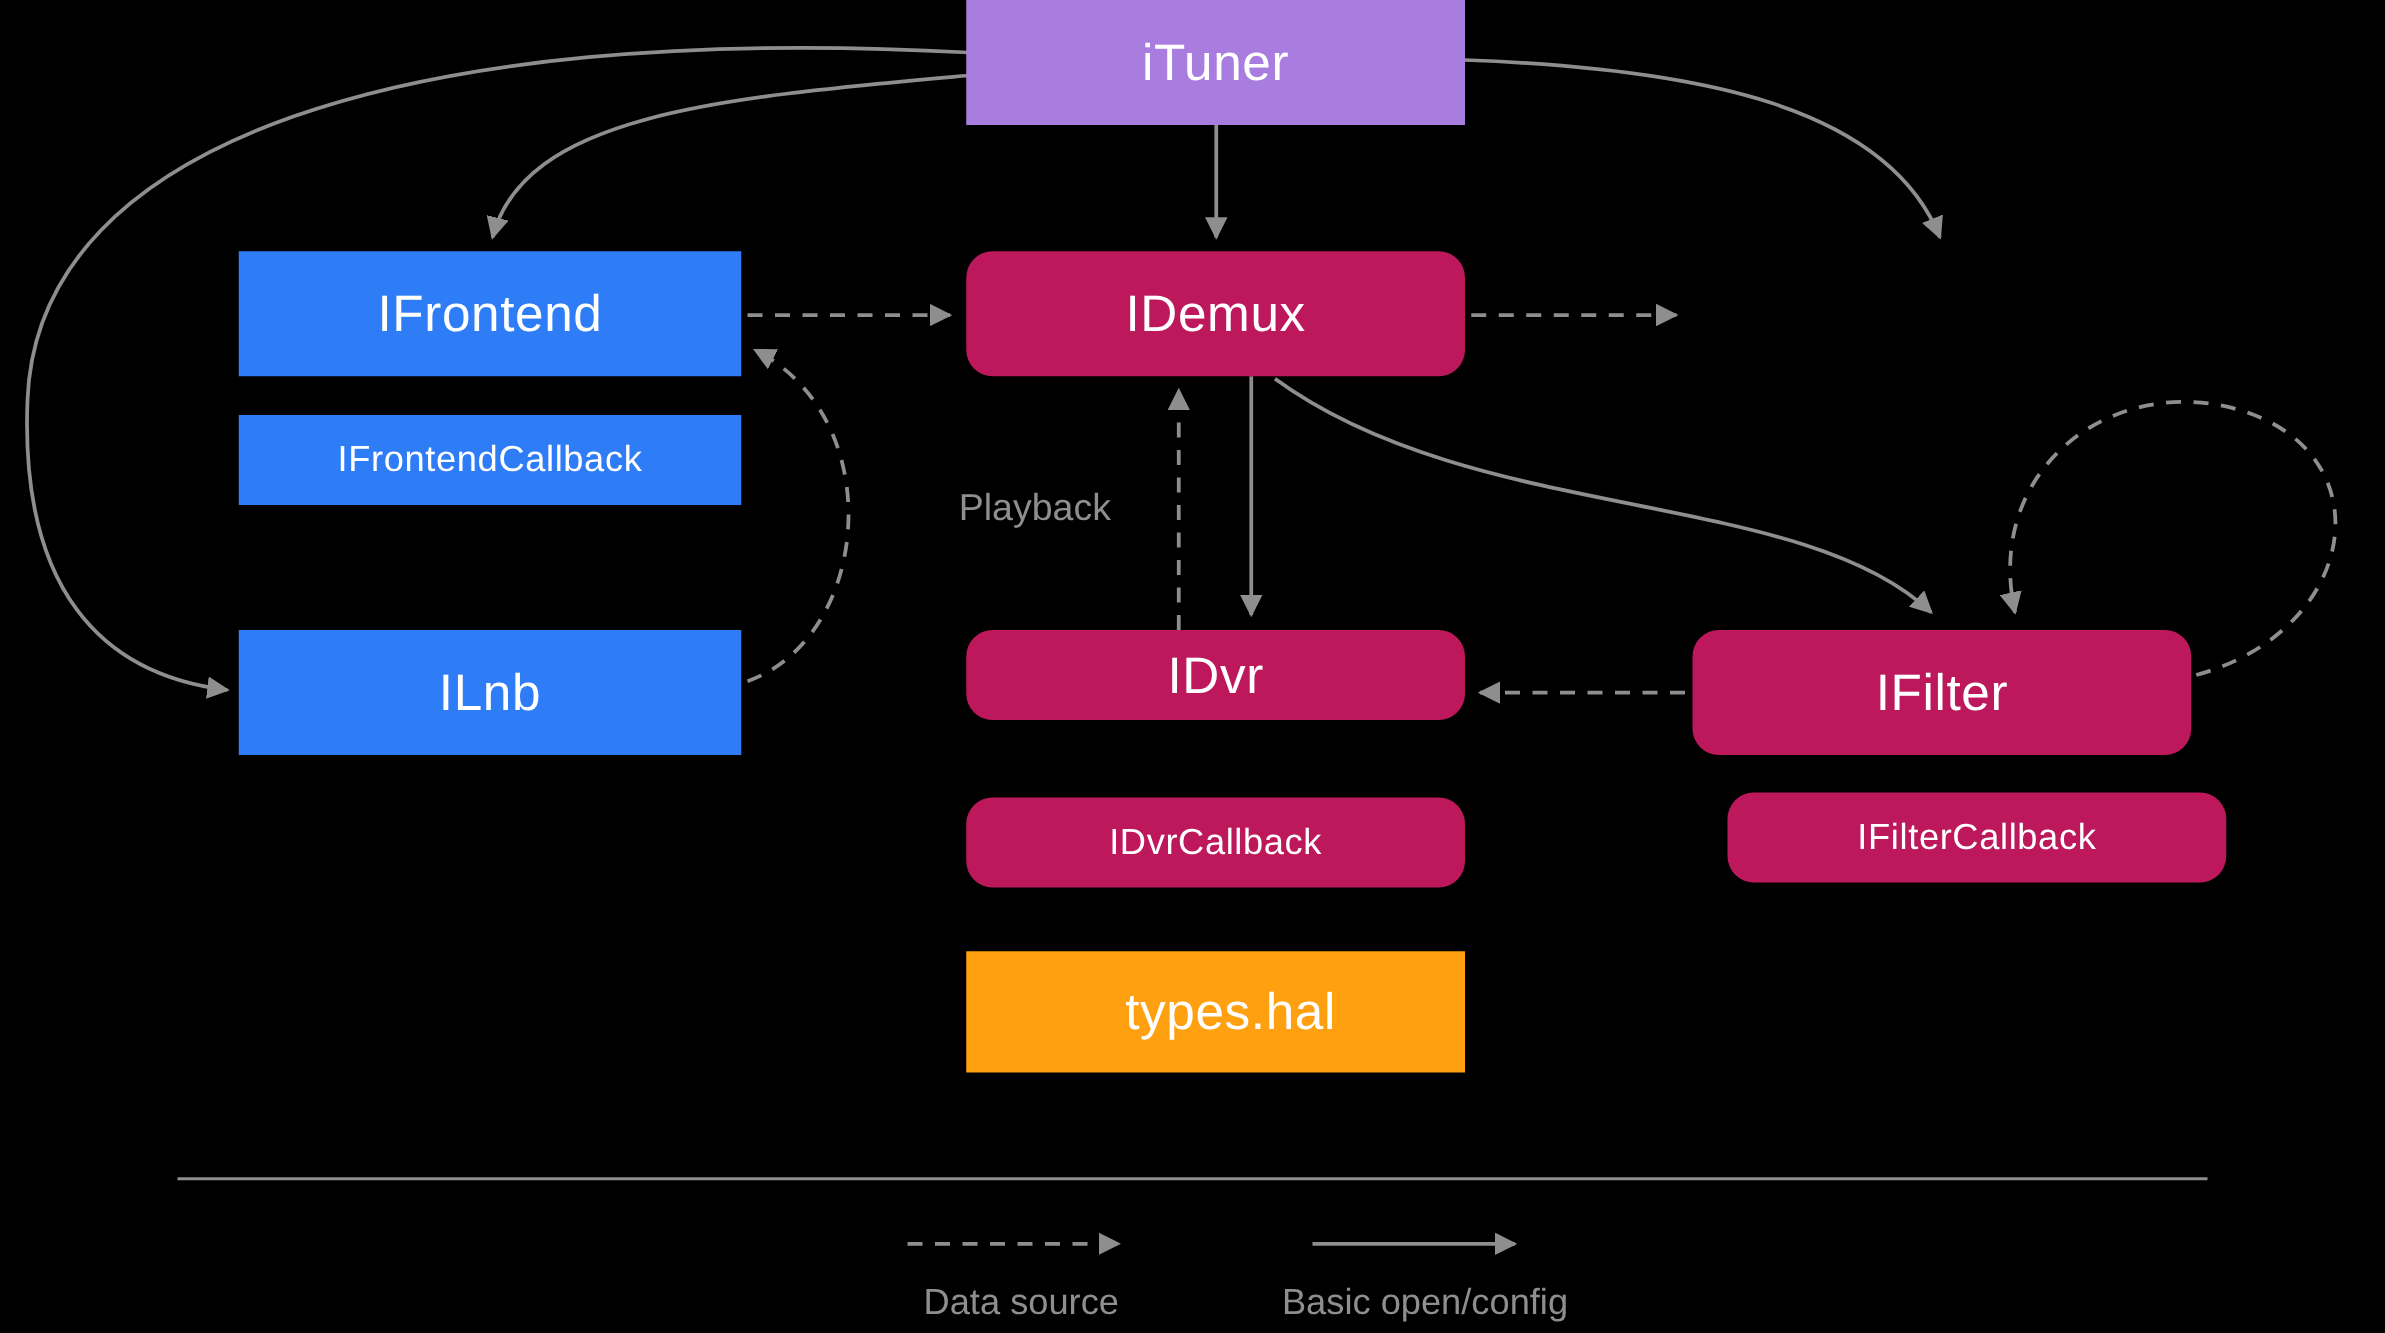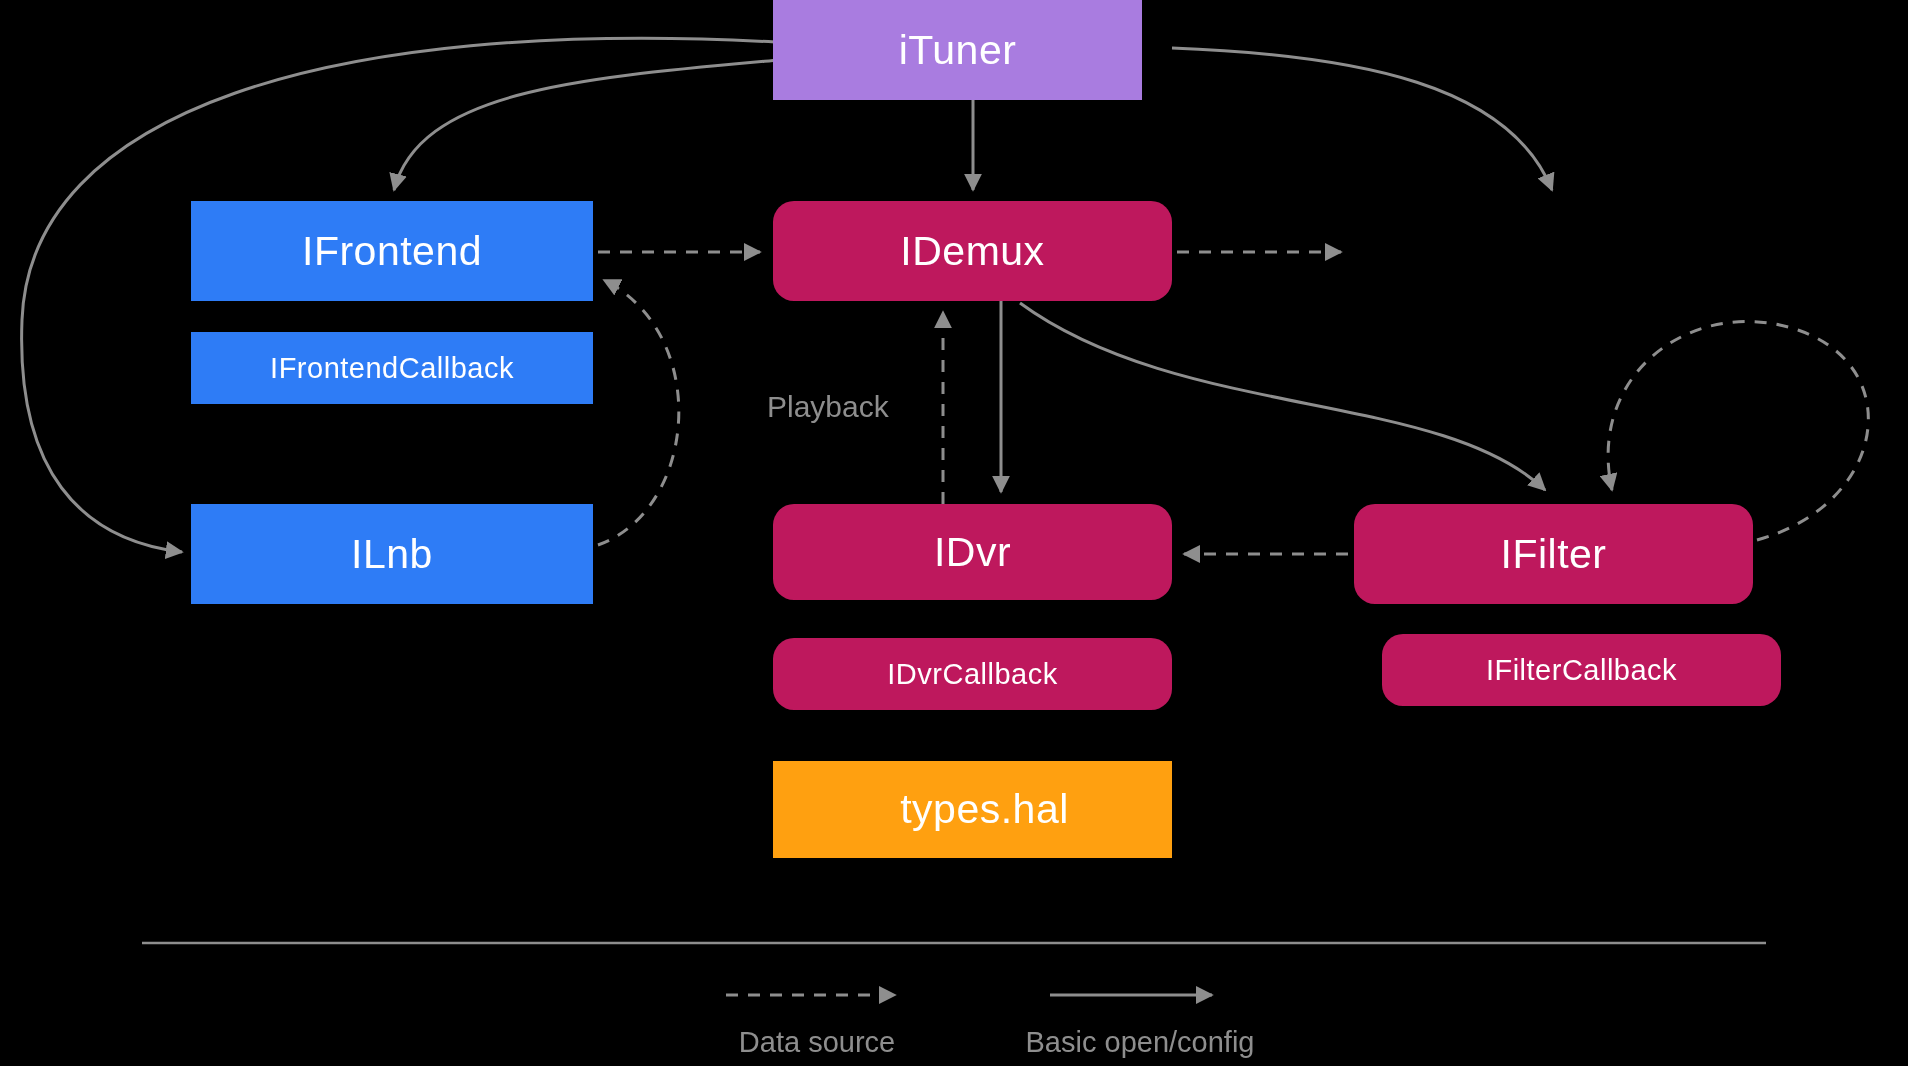--- a/index.html
+++ b/index.html
@@ -52,29 +52,29 @@
     <path d="M 943,504 L 943,312" stroke="#8e8e8e" stroke-width="3" fill="none" stroke-dasharray="12 10" marker-end="url(#arrow)"></path>
     <path d="M 1348,554 L 1184,554" stroke="#8e8e8e" stroke-width="3" fill="none" stroke-dasharray="12 10" marker-end="url(#arrow)"></path>
     <path d="M 1757,540 C 1885,505 1908,368 1798,330 C 1695,295 1586,372 1612,490" stroke="#8e8e8e" stroke-width="3" fill="none" stroke-dasharray="12 10" marker-end="url(#arrow)"></path>
     <path d="M 598,545 C 697,510 712,335 604,280" stroke="#8e8e8e" stroke-width="3" fill="none" stroke-dasharray="12 10" marker-end="url(#arrow)"></path>
 
     <path d="M 142,943 L 1766,943" stroke="#8e8e8e" stroke-width="2.5" fill="none"></path>
     <path d="M 726,995 L 895,995" stroke="#8e8e8e" stroke-width="3" fill="none" stroke-dasharray="12 10" marker-end="url(#arrow)"></path>
     <path d="M 1050,995 L 1212,995" stroke="#8e8e8e" stroke-width="3" fill="none" marker-end="url(#arrow)"></path>
   </svg>
 
-  <div class="node big purple" style="left:773px;  top:0;     width:369px; height:100px;">iTuner</div>
+  <div class="node big purple" style="left:773px;  top:0;     width:399px; height:100px;">iTuner</div>
 
   <div class="node big blue" style="left:191px;  top:201px; width:402px; height:100px;">IFrontend</div>
   <div class="node big blue" style="left:191px;  top:504px; width:402px; height:100px;">ILnb</div>
 
   <div class="node small blue" style="left:191px;  top:332px; width:402px; height:72px;">IFrontendCallback</div>
 
   <div class="node big green" style="left:773px;  top:201px; width:399px; height:100px;">IDemux</div>
-  <div class="node big green" style="left:773px;  top:504px; width:399px; height:96px;">IDvr</div>
+  <div class="node big green" style="left:773px;  top:504px; width:399px; height:72px;">IDvr</div>
   <div class="node small green" style="left:773px;  top:638px; width:399px; height:72px;">IDvrCallback</div>
   <div class="node big orange" style="left:773px;  top:761px; width:399px; height:97px;padding-left:24px;">types.hal</div>
 
   <div class="node big green" style="left:1354px; top:504px; width:399px; height:100px;">IFilter</div>
   <div class="node small green" style="left:1354px; top:634px; width:399px; height:72px;margin-left:28px;">IFilterCallback</div>
 
   <div class="annotation" style="left:767px; top:390px;">Playback</div>
 
   <div class="legend-label" style="left:724px;  top:1026px; width:186px;">Data source</div>
   <div class="legend-label" style="left:995px;  top:1026px; width:290px;">Basic open/config</div>

